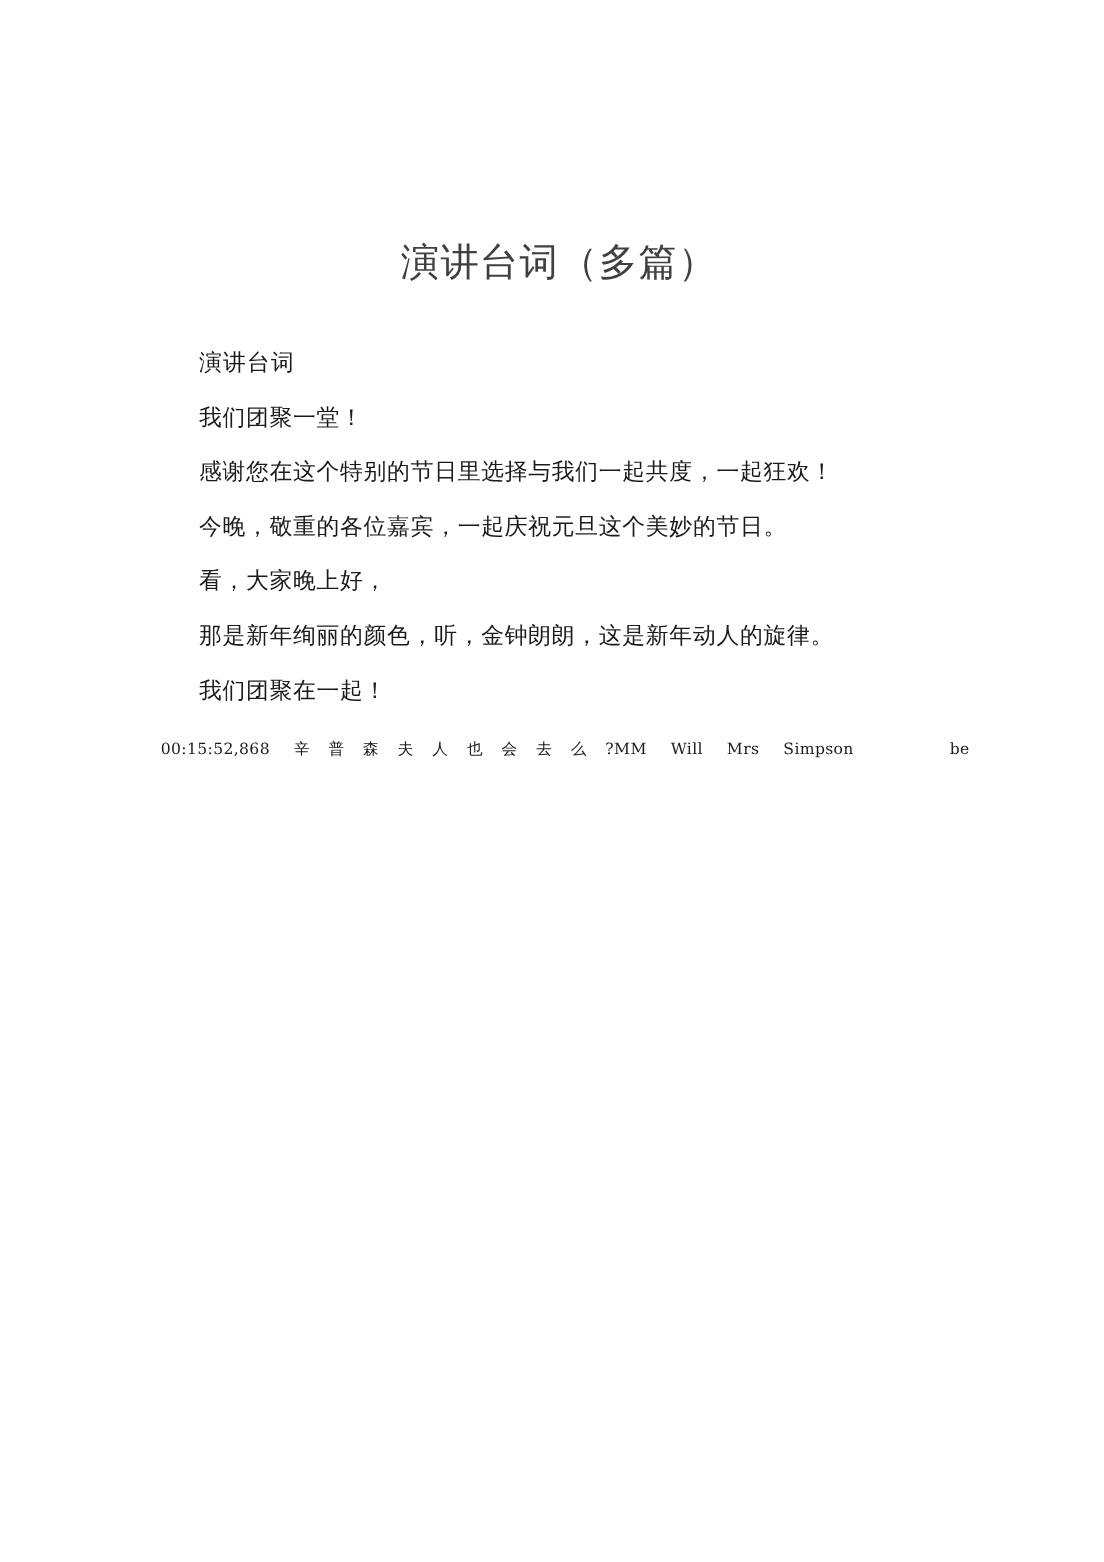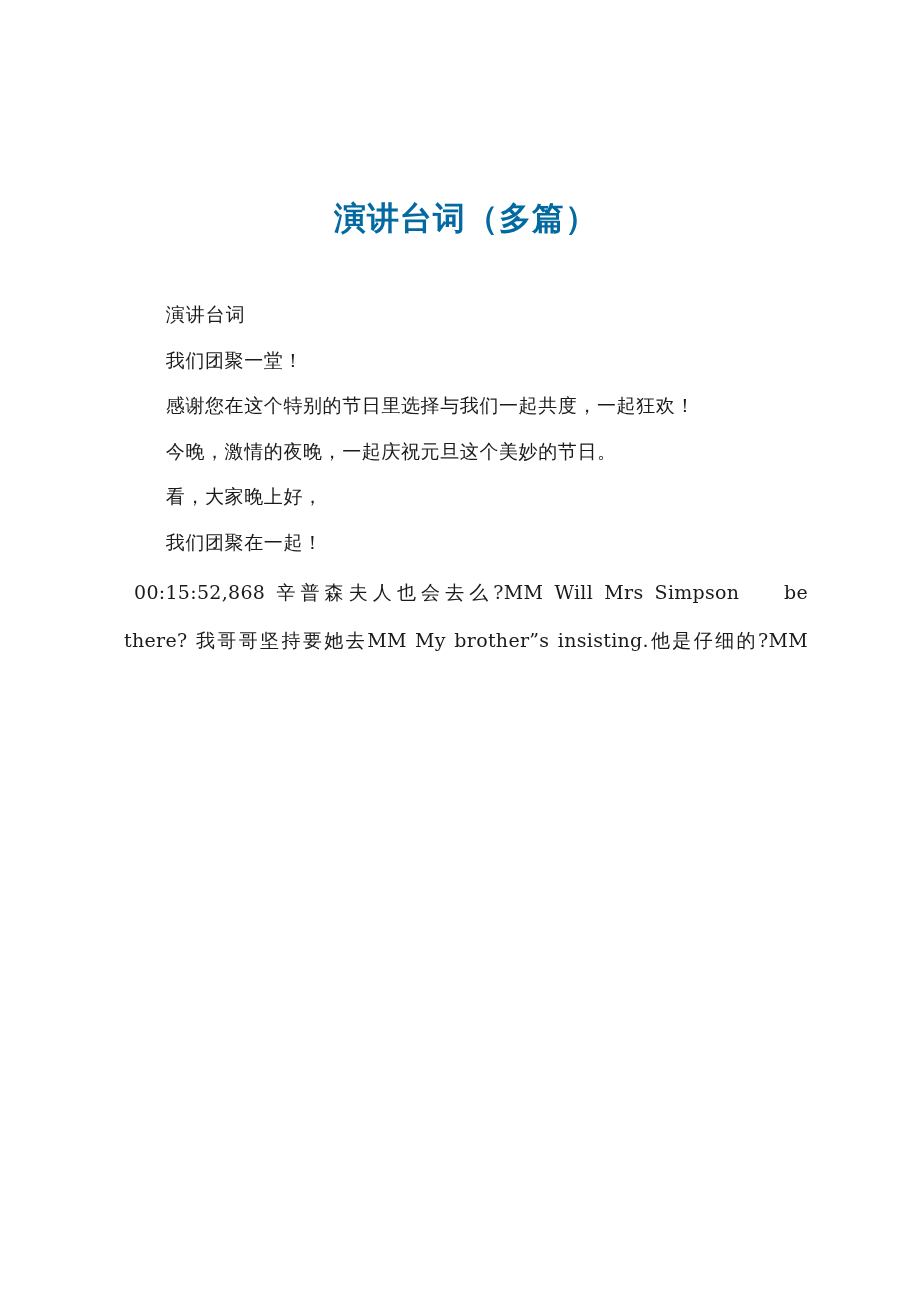--- a/index.html
+++ b/index.html
@@ -21,48 +21,48 @@
       top: 0;
       width: 684px;
     }
     .title {
       position: absolute;
       left: 0;
       top: 196px;
       width: 684px;
       text-align: center;
       font-family: "DejaVu Sans", "Liberation Sans", sans-serif;
-      font-weight: bold;
+      font-weight: normal;
       font-size: 32px;
       line-height: 44px;
-      color: #0369a1;
+      color: #404040;
       letter-spacing: 1px;
     }
     .body {
       position: absolute;
       left: 0;
-      top: 292px;
+      top: 280px;
       width: 684px;
       font-size: 19px;
       line-height: 45.6px;
     }
     .para {
       margin: 0;
       text-indent: 2.2em;
       text-align: justify;
       letter-spacing: 0.6px;
       word-break: break-all;
     }
     .para.heading {
       letter-spacing: 1px;
     }
     .mixed {
       margin: 0;
       margin-top: 2px;
-      font-size: 19px;
+      font-size: 13px;
       line-height: 48px;
       text-align: justify;
       text-align-last: left;
       word-break: normal;
       letter-spacing: 0.3px;
     }
     .mixed .line {
       display: block;
       white-space: pre;
       text-align: justify;
@@ -75,22 +75,22 @@
 </head>
 <body>
 
 <div class="page">
   <div class="title">演讲台词（多篇）</div>
 
   <div class="body">
     <p class="para heading">演讲台词</p>
     <p class="para">我们团聚一堂！</p>
     <p class="para">感谢您在这个特别的节日里选择与我们一起共度，一起狂欢！</p>
-    <p class="para">今晚，激情的夜晚，一起庆祝元旦这个美妙的节日。</p>
+    <p class="para">今晚，敬重的各位嘉宾，一起庆祝元旦这个美妙的节日。</p>
     <p class="para">看，大家晚上好，</p>
+    <p class="para">那是新年绚丽的颜色，听，金钟朗朗，这是新年动人的旋律。</p>
     <p class="para">我们团聚在一起！</p>
 
     <div class="mixed">
       <span class="line first">00:15:52,868 辛普森夫人也会去么?MM Will Mrs Simpson    be</span>
-      <span class="line">there? 我哥哥坚持要她去MM My brother”s insisting.他是仔细的?MM</span>
     </div>
   </div>
 </div>
 
 </body></html>

